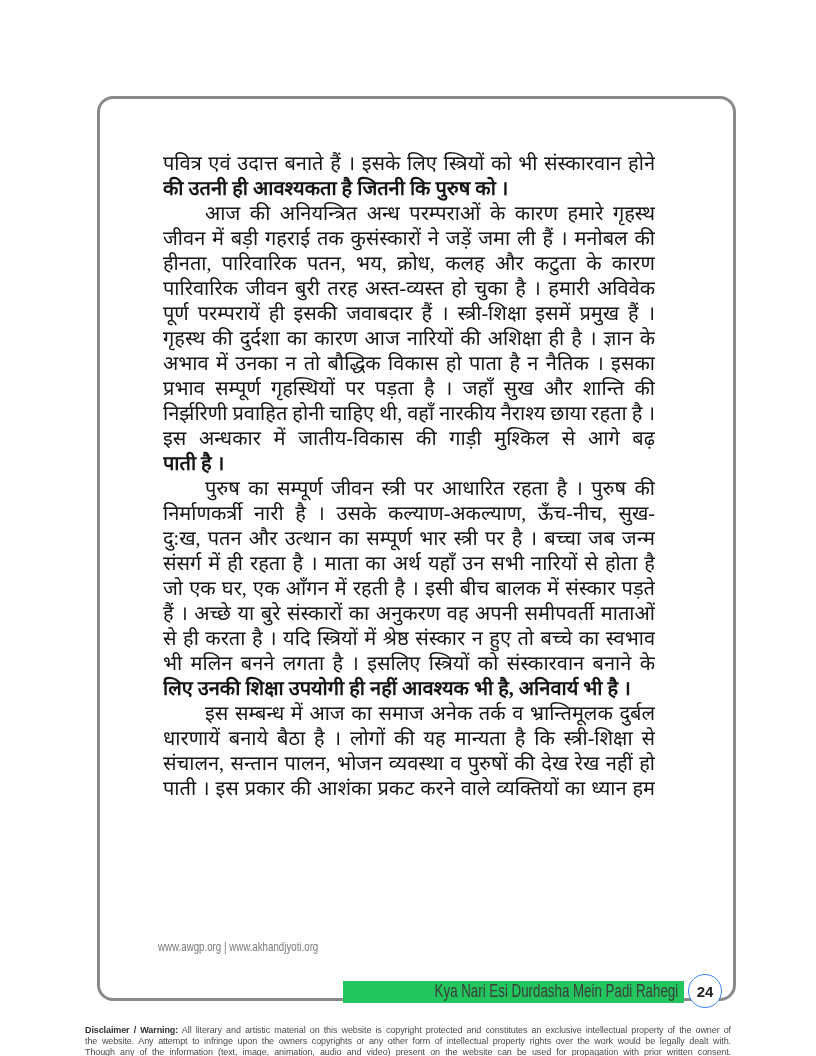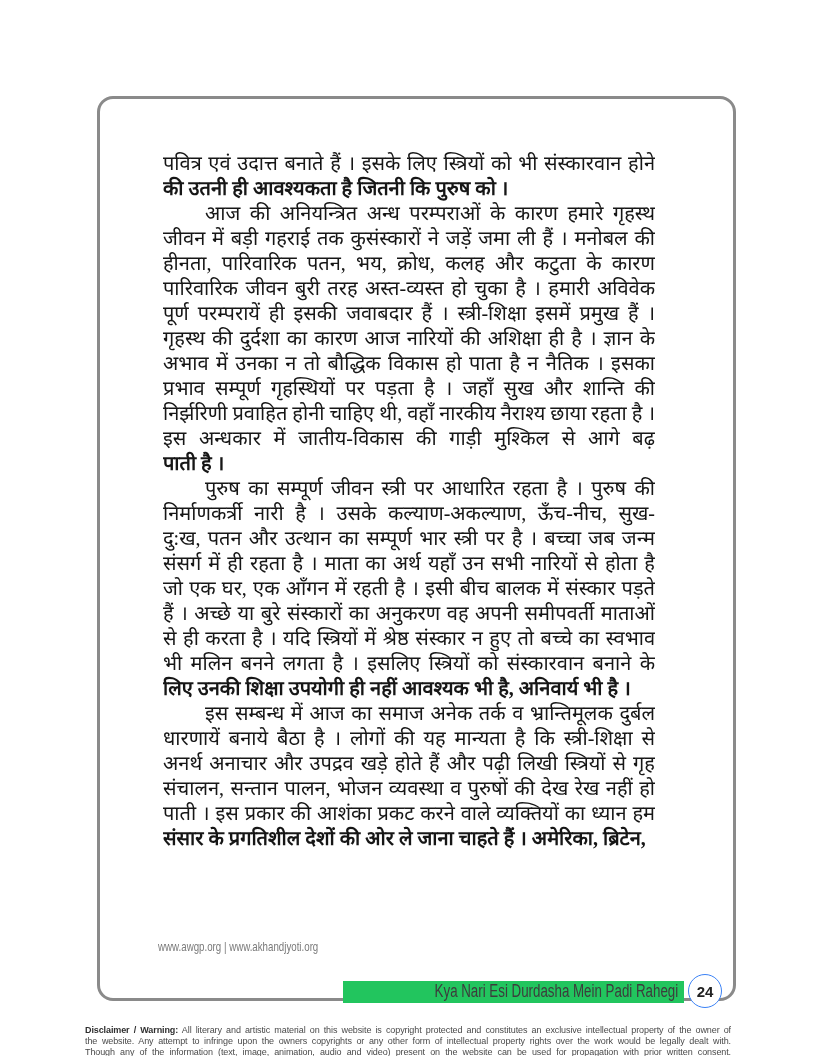--- a/index.html
+++ b/index.html
@@ -133,24 +133,22 @@
     <div class="line">निर्माणकर्त्री नारी है । उसके कल्याण-अकल्याण, ऊँच-नीच, सुख-</div>
     <div class="line">दु:ख, पतन और उत्थान का सम्पूर्ण भार स्त्री पर है । बच्चा जब जन्म</div>
     <div class="line">संसर्ग में ही रहता है । माता का अर्थ यहाँ उन सभी नारियों से होता है</div>
     <div class="line">जो एक घर, एक आँगन में रहती है । इसी बीच बालक में संस्कार पड़ते</div>
     <div class="line">हैं । अच्छे या बुरे संस्कारों का अनुकरण वह अपनी समीपवर्ती माताओं</div>
     <div class="line">से ही करता है । यदि स्त्रियों में श्रेष्ठ संस्कार न हुए तो बच्चे का स्वभाव</div>
     <div class="line">भी मलिन बनने लगता है । इसलिए स्त्रियों को संस्कारवान बनाने के</div>
     <div class="line end">लिए उनकी शिक्षा उपयोगी ही नहीं आवश्यक भी है, अनिवार्य भी है ।</div>
     <div class="line indent">इस सम्बन्ध में आज का समाज अनेक तर्क व भ्रान्तिमूलक दुर्बल</div>
     <div class="line">धारणायें बनाये बैठा है । लोगों की यह मान्यता है कि स्त्री-शिक्षा से</div>
-    <div class="line">अनर्थ अनाचार और उपद्रव खड़े होते हैं और पढ़ी लिखी स्त्रियों से गृह</div>
     <div class="line">संचालन, सन्तान पालन, भोजन व्यवस्था व पुरुषों की देख रेख नहीं हो</div>
     <div class="line">पाती । इस प्रकार की आशंका प्रकट करने वाले व्यक्तियों का ध्यान हम</div>
-    <div class="line end">संसार के प्रगतिशील देशों की ओर ले जाना चाहते हैं । अमेरिका, ब्रिटेन,</div>
   </div>
 
 <div class="footer-websites">
   <span>www.awgp.org | www.akhandjyoti.org</span>
 </div>
 
 <div class="footer-title">
   <span>Kya Nari Esi Durdasha Mein Padi Rahegi</span>
 </div>
 

